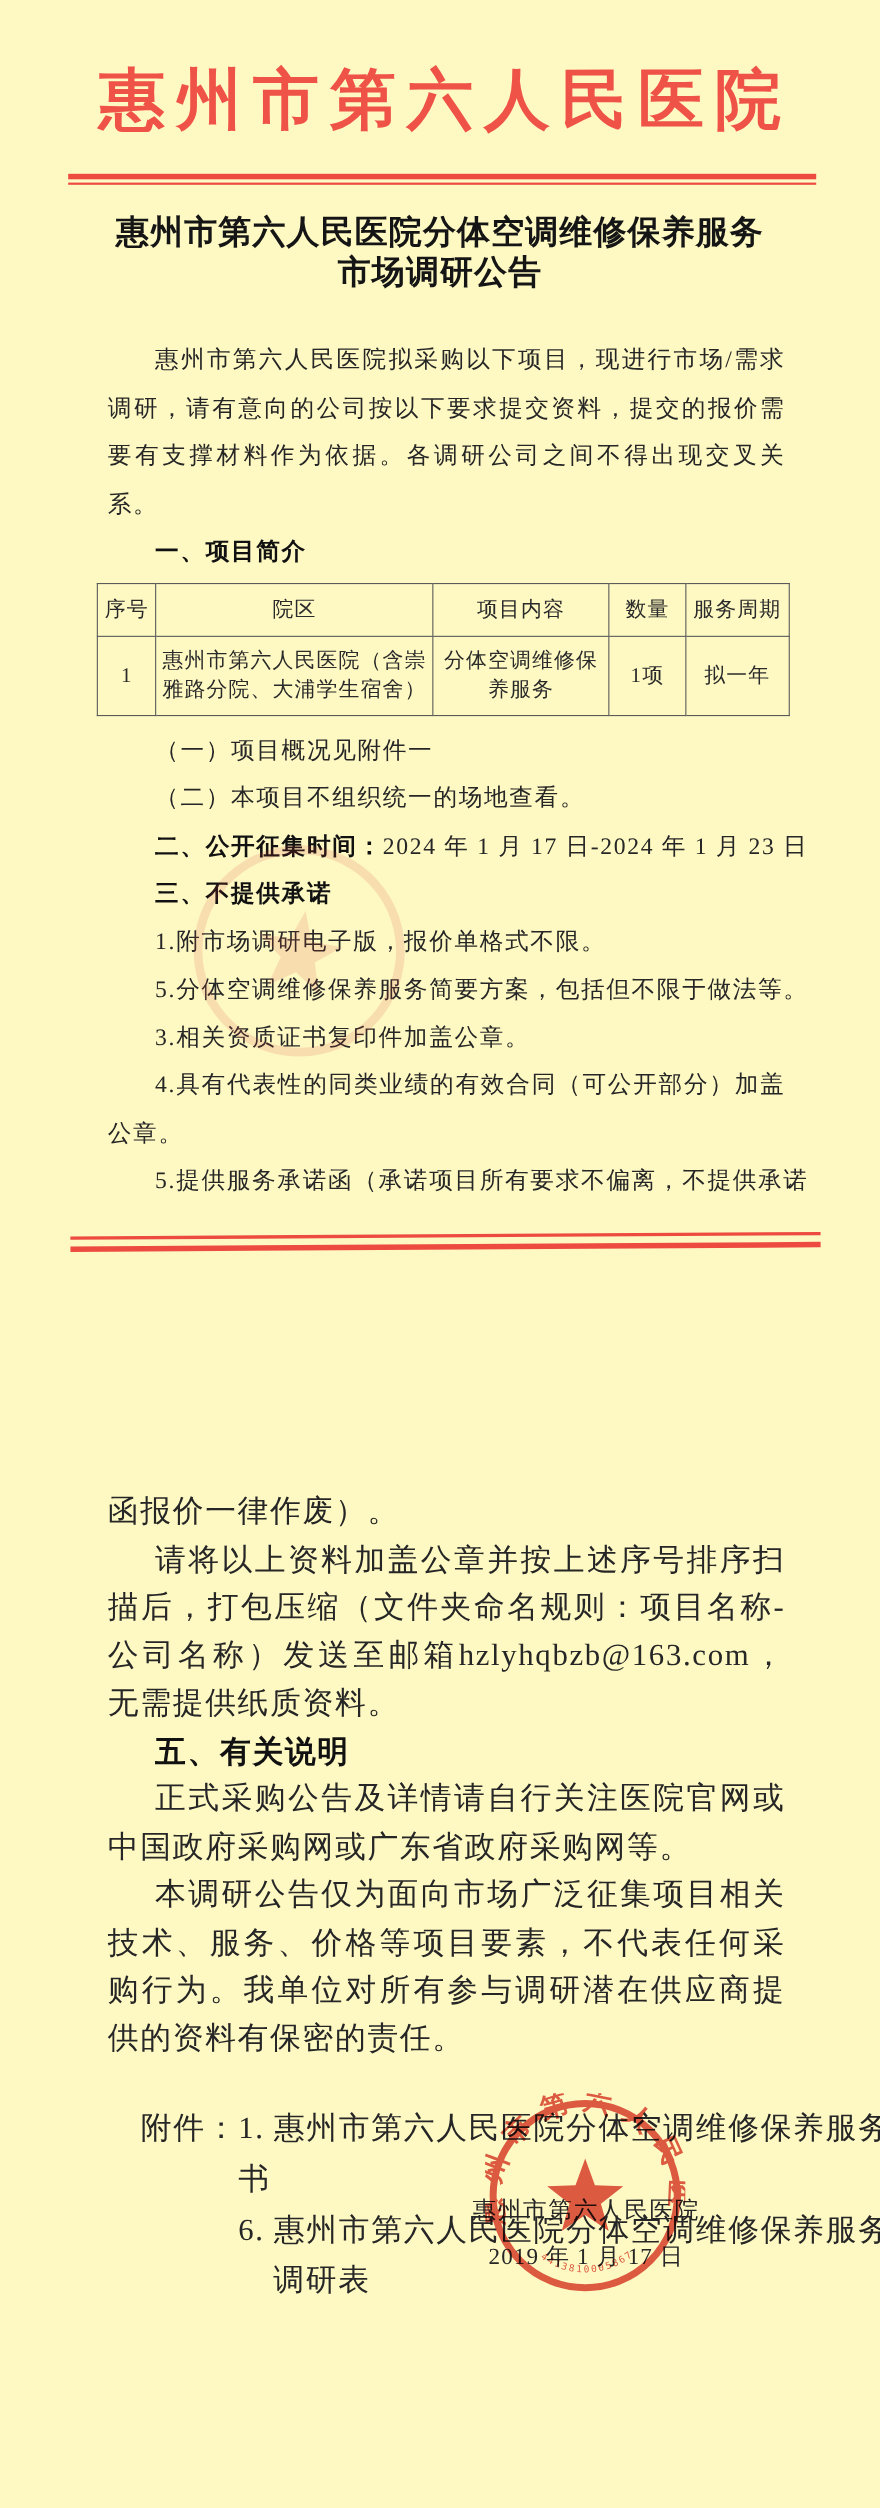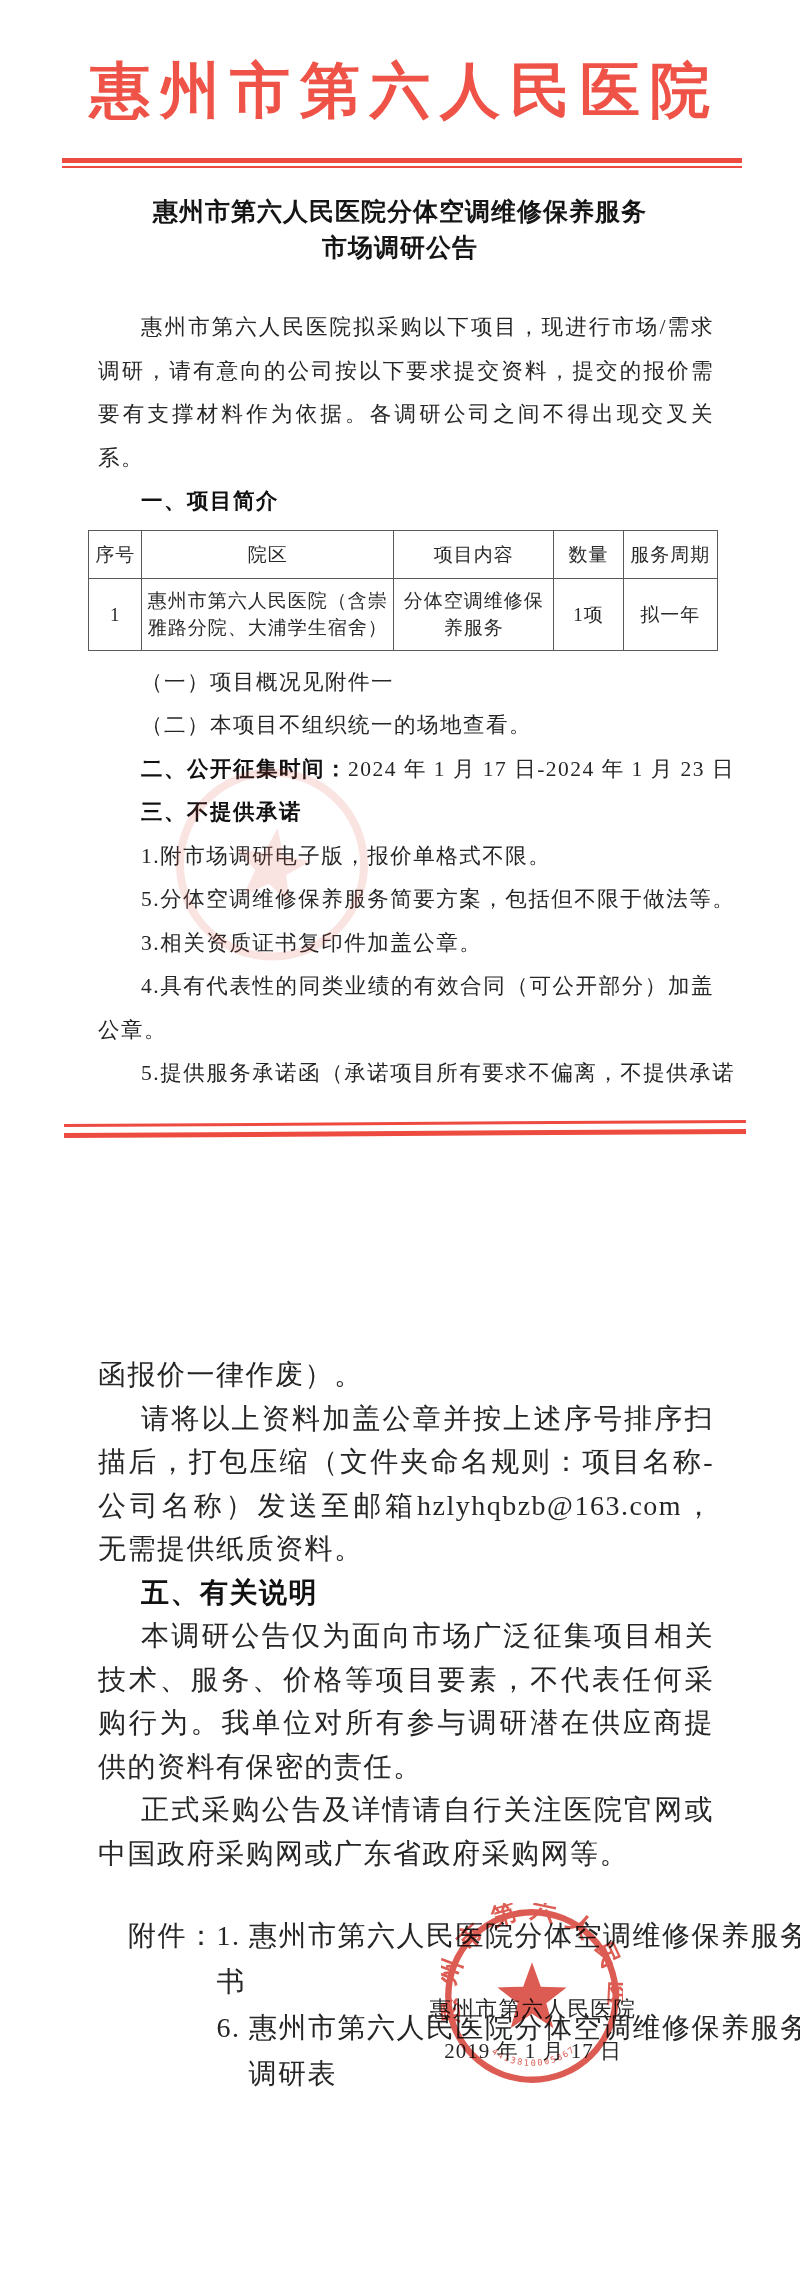--- a/index.html
+++ b/index.html
@@ -1,36 +1,36 @@
 <!DOCTYPE html>
 <html><head>
 <meta charset="utf-8">
 <style>
   * { margin:0; padding:0; box-sizing:border-box; }
   html,body { background:#e9e9e9; }
   .page {
     position:relative; width:800px; height:2280px; margin:0 auto;
-    background:#ffffff; overflow:hidden; color:#222;
+    background:#fef9c3; overflow:hidden; color:#222;
     font-family:"Liberation Serif","DejaVu Serif",serif;
   }
   
   .letterhead {
     margin-top:52px; text-align:center;
     font-size:60px; font-weight:bold; color:#ef5348;
     letter-spacing:10px; text-indent:10px; line-height:78px;
     font-family:"Liberation Serif","DejaVu Serif",serif;
   }
   .head-rule { margin:28px 58px 0 62px; }
   .head-rule .thick { height:5px; background:#ed4b40; }
   .head-rule .gap { height:3px; }
   .head-rule .thin { height:2px; background:#ed4b40; }
   
   .doc-title {
     margin-top:26px; text-align:center; color:#151515;
-    font-size:25px; font-weight:bold; line-height:36px; letter-spacing:1px;
+    font-size:30px; font-weight:bold; line-height:36px; letter-spacing:1px;
   }
   
   .body-area {
     margin:40px 86px 0 98px;
     font-size:21.5px; line-height:43.5px; letter-spacing:1.5px;
     text-align:justify; color:#262626;
   }
   .para { text-indent:43px; }
   .h-bold {
     font-family:"Liberation Sans","DejaVu Sans",sans-serif;
@@ -146,22 +146,22 @@
     <div class="gap"></div>
     <div class="thick"></div>
   </div>
 
   <div class="page2-area">
     <div>函报价一律作废）。</div>
     <p class="para">请将以上资料加盖公章并按上述序号排序扫描后，打包压缩（文件夹命名规则：项目名称-公司名称）发送至邮箱hzlyhqbzb@163.com，无需提供纸质资料。</p>
 
 
     <div class="h-line h-bold">五、有关说明</div>
+    <p class="para">正式采购公告及详情请自行关注医院官网或中国政府采购网或广东省政府采购网等。</p>
     <p class="para">本调研公告仅为面向市场广泛征集项目相关技术、服务、价格等项目要素，不代表任何采购行为。我单位对所有参与调研潜在供应商提供的资料有保密的责任。</p>
-    <p class="para">正式采购公告及详情请自行关注医院官网或中国政府采购网或广东省政府采购网等。</p>
 
     <div class="attachments">
       <div class="attach-label">附件：</div>
       <div class="attach-items">
         <div>1. 惠州市第六人民医院分体空调维修保养服务需求</div>
         <div>书</div>
         <div>6. 惠州市第六人民医院分体空调维修保养服务市场</div>
         <div class="attach-indent2">调研表</div>
       </div>
     </div>

